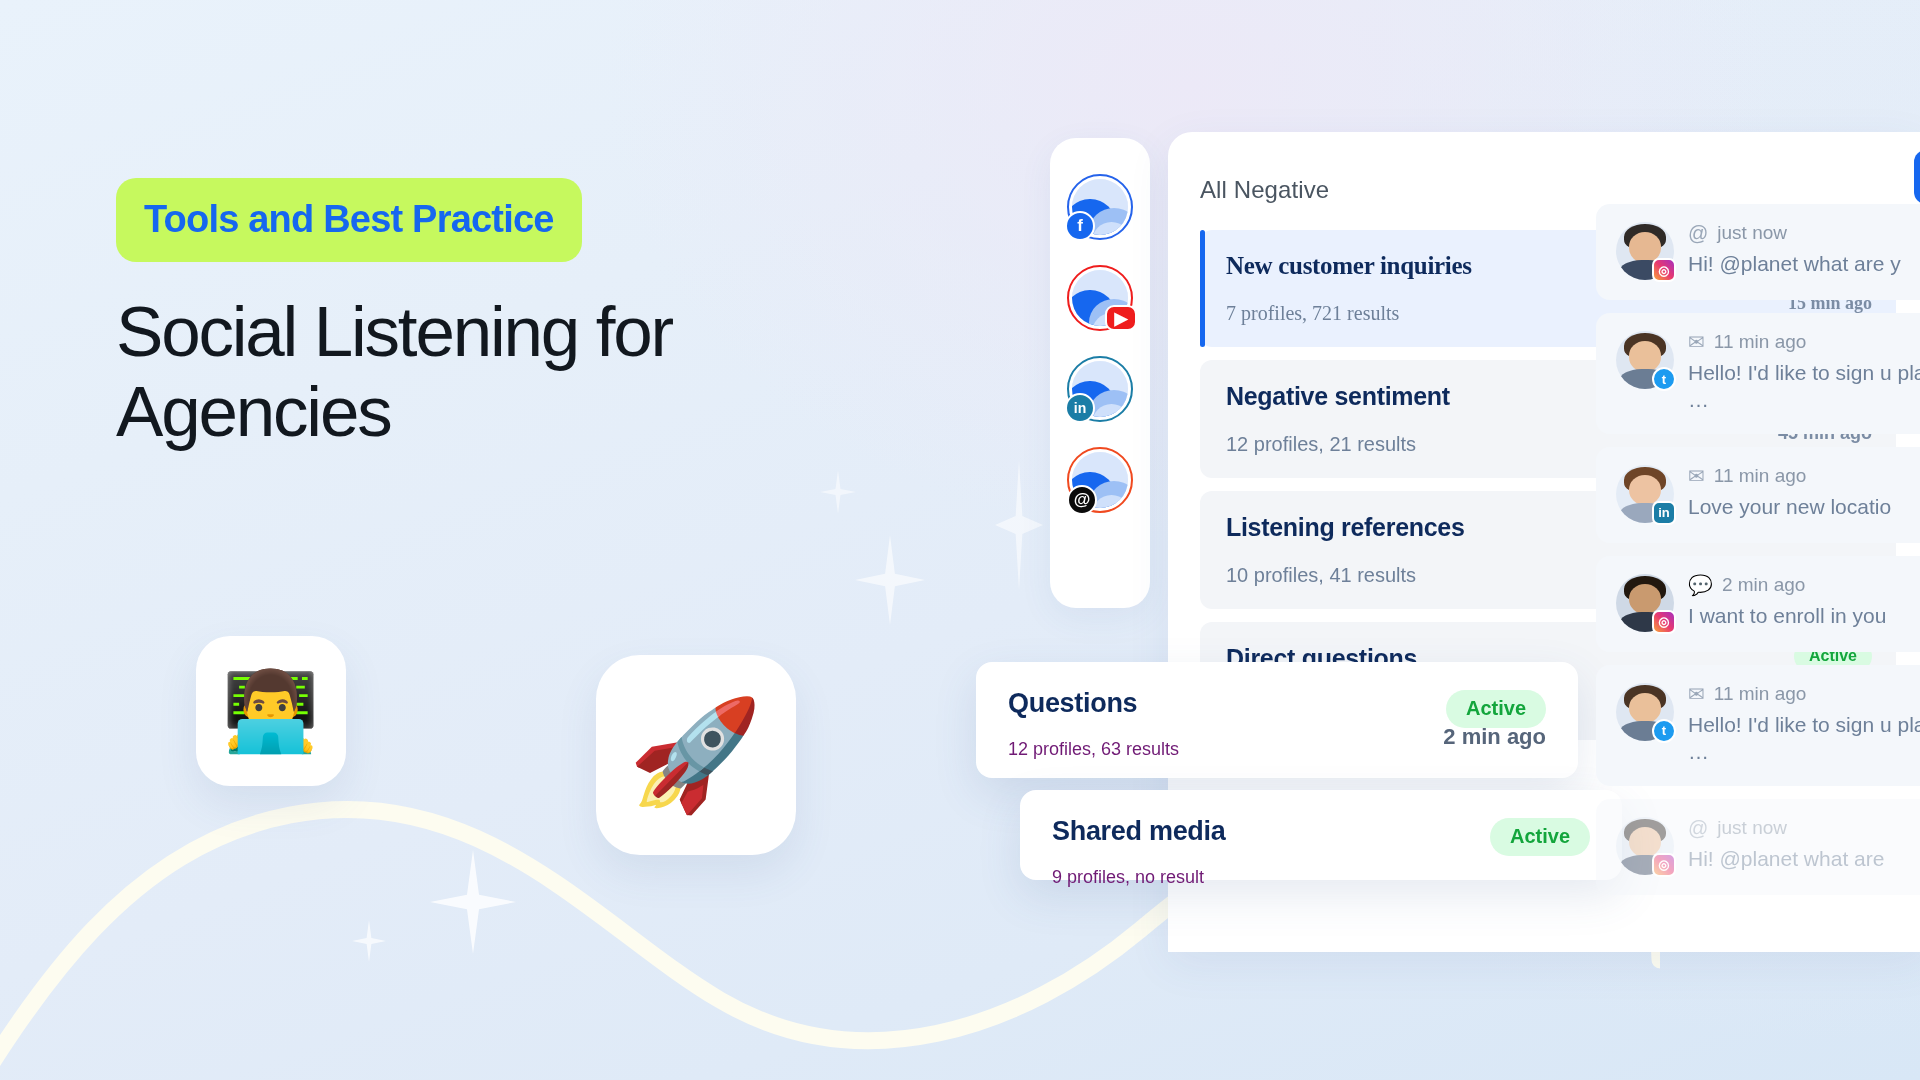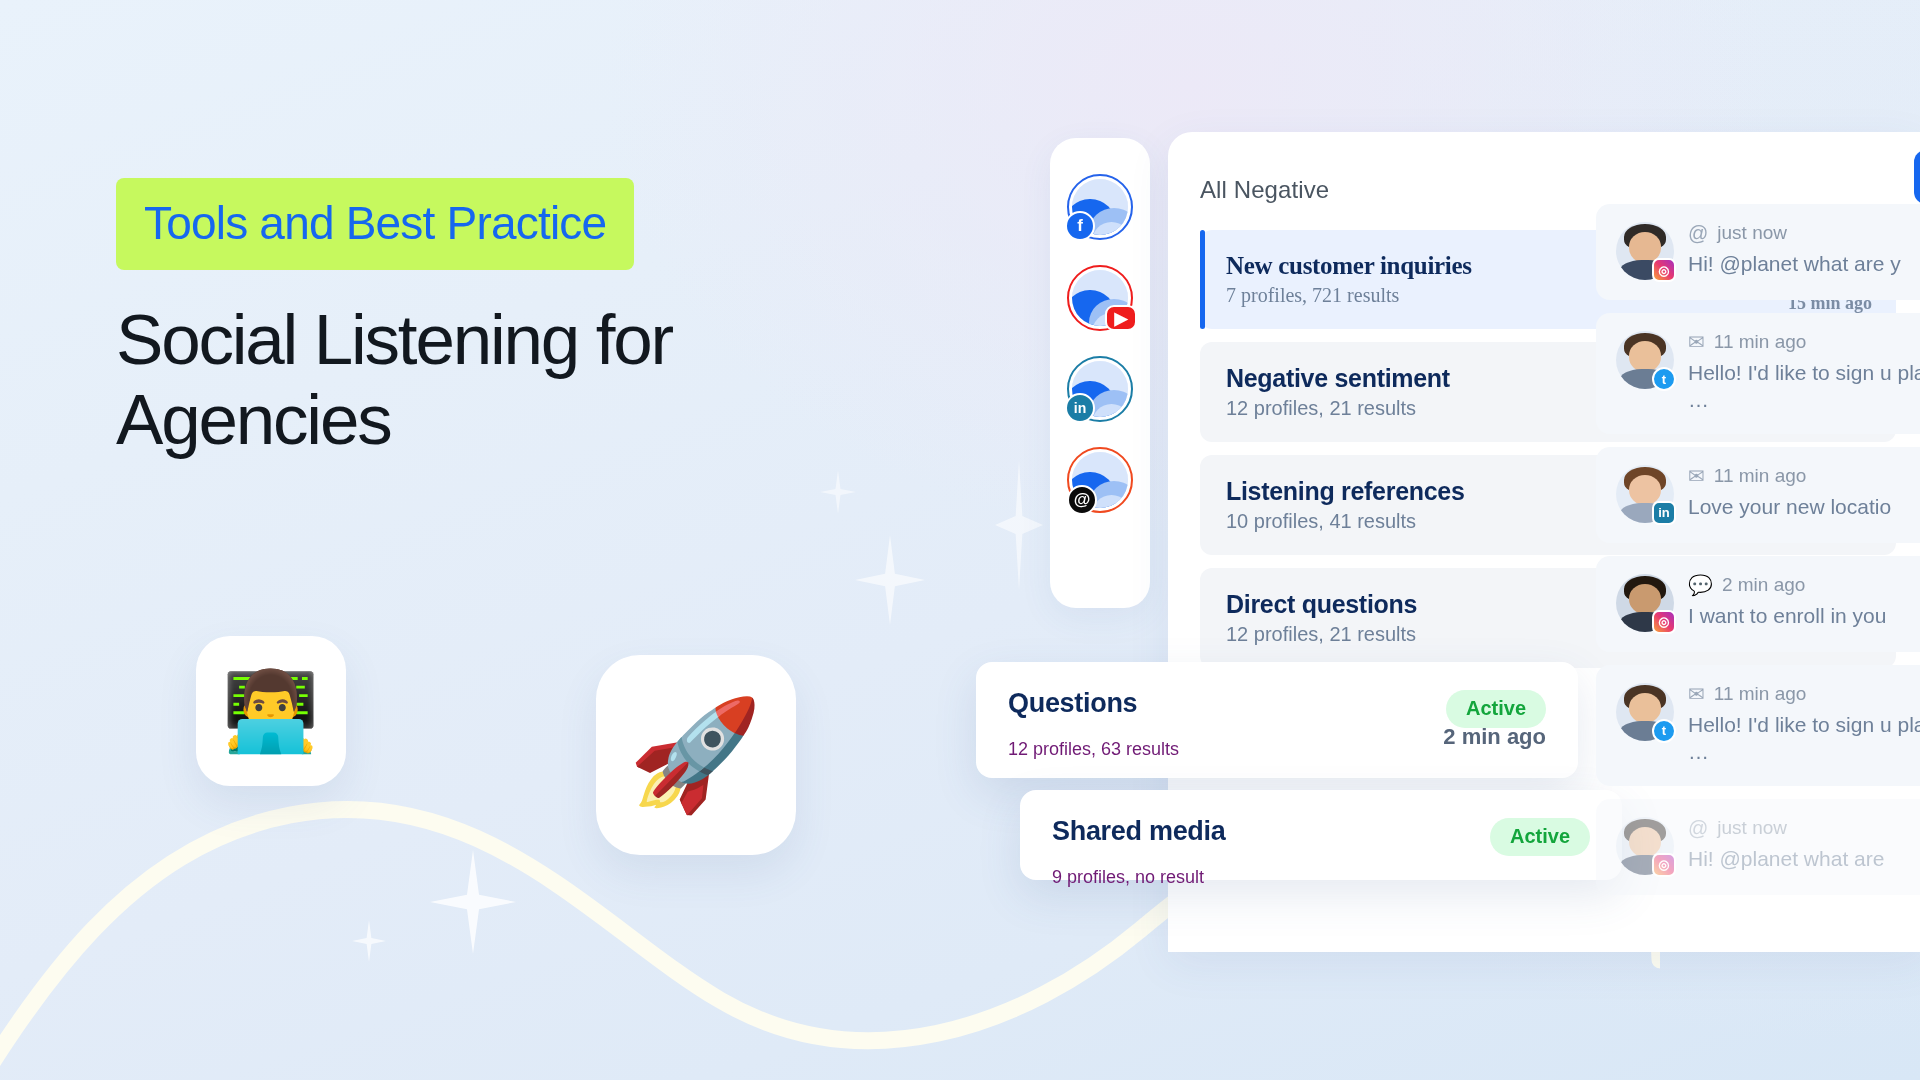--- a/index.html
+++ b/index.html
@@ -46,26 +46,26 @@
   }
   .swoosh path { fill: none; stroke: #fdfcf0; stroke-width: 17; stroke-linecap: round; }
 
   
   .hero { position: absolute; left: 116px; top: 178px; width: 760px; }
 
   .eyebrow {
     display: inline-block;
     background: #c6f95e;
     color: #1667ef;
-    font-size: 46px;
-    font-weight: 400;
+    font-size: 38px;
+    font-weight: 700;
     letter-spacing: -0.8px;
     line-height: 1;
     padding: 22px 28px 24px 28px;
-    border-radius: 8px;
+    border-radius: 20px;
     white-space: nowrap;
   }
 
   .headline {
     margin-top: 30px;
     color: #12181f;
     font-size: 71px;
     font-weight: 400;
     letter-spacing: -2.2px;
     line-height: 1.12;
@@ -171,21 +171,21 @@
     background: #1667ef;
     border-radius: 3px;
   }
   .lrow-name {
     color: #0e2a5c;
     font-size: 25px;
     font-weight: 700;
     letter-spacing: -.3px;
   }
   .lrow-sub {
-    margin-top: 4px;
+    margin-top: 22px;
     color: #6e8099;
     font-size: 20px;
   }
   .lrow-right {
     position: absolute;
     right: 24px; top: 20px;
     text-align: right;
   }
   .pill {
     display: inline-block;

